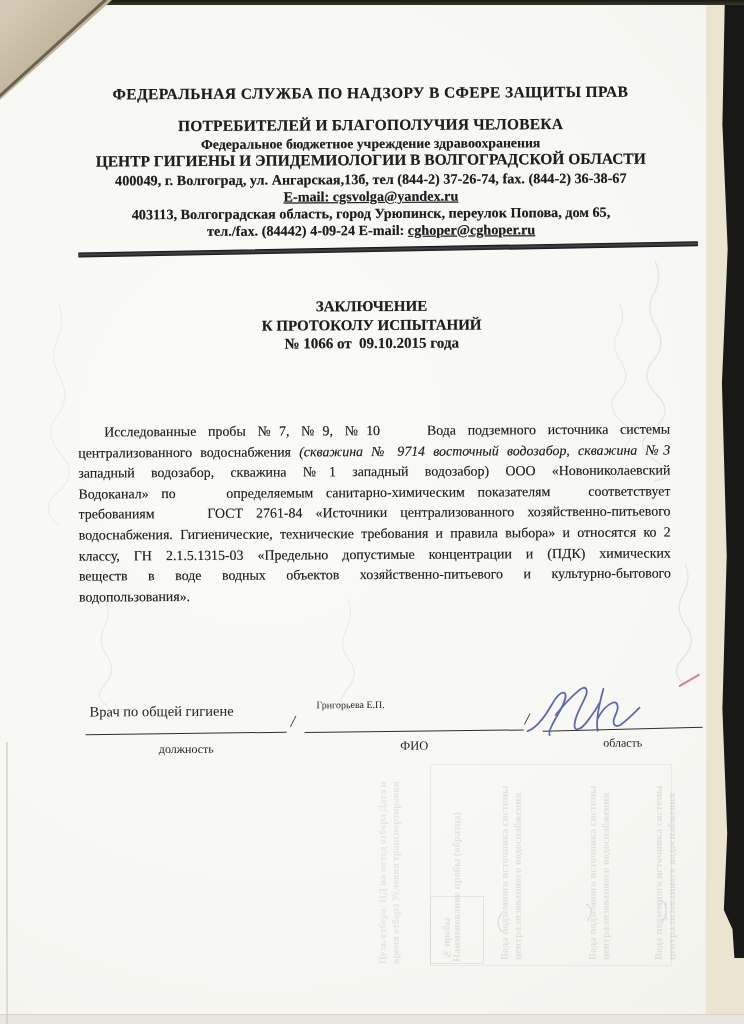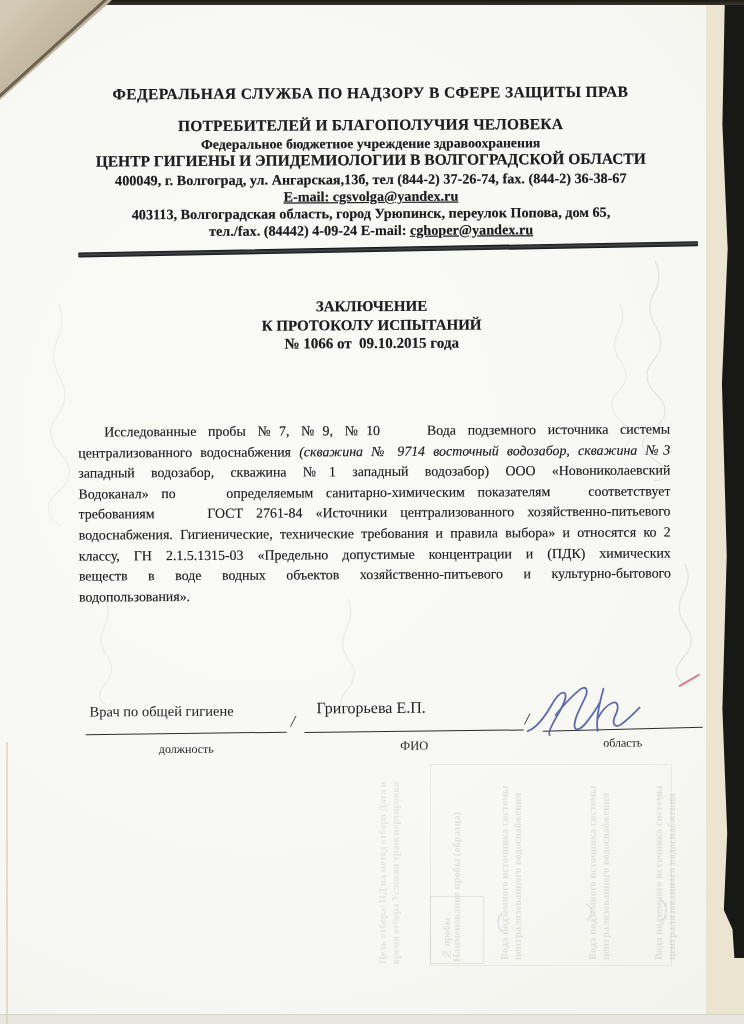--- a/index.html
+++ b/index.html
@@ -49,21 +49,21 @@
   .body{position:absolute;left:78px;top:421px;width:592px;
     text-shadow:0.15px 0.15px 0.3px rgba(30,30,32,.45);}
   .bl{font-size:13.9px;line-height:20.6px;height:20.6px;overflow:hidden;
     text-align:justify;text-align-last:justify;white-space:pre-wrap;}
   .bl.first{text-indent:26px;}
   .bl.last{text-align-last:left;}
   .it{font-style:italic;}
 
   
   .sig-pos{position:absolute;left:88px;top:702px;font-size:14.5px;font-family:Liberation Serif, serif;}
-  .sig-name{position:absolute;left:315px;top:699px;font-size:16px;}
+  .sig-name{position:absolute;left:315px;top:699px;font-size:10px;}
   .rl{position:absolute;border-bottom:1.5px solid #2e2e30;height:0;}
   .rl-a{left:84px;top:732px;width:201px;transform:rotate(-0.4deg);}
   .rl-b{left:303px;top:731px;width:219px;transform:rotate(-0.4deg);}
   .rl-c{left:541px;top:730px;width:160px;transform:rotate(-1.1deg);}
   .slash{position:absolute;font-size:16px;font-style:italic;}
   .slash1{left:289px;top:712px;}
   .slash2{left:523px;top:711px;}
   .lab{position:absolute;font-size:12px;text-align:center;}
   .lab-pos{left:84px;top:741px;width:201px;}
   .lab-fio{left:303px;top:739px;width:219px;font-size:12.5px;}
@@ -125,21 +125,21 @@
   <div class="content">
 
     <div class="hdr">
       <div class="h-l1">ФЕДЕРАЛЬНАЯ СЛУЖБА ПО НАДЗОРУ В СФЕРЕ ЗАЩИТЫ ПРАВ</div>
       <div class="h-l2">ПОТРЕБИТЕЛЕЙ И БЛАГОПОЛУЧИЯ ЧЕЛОВЕКА</div>
       <div class="h-l3">Федеральное бюджетное учреждение здравоохранения</div>
       <div class="h-l4">ЦЕНТР ГИГИЕНЫ И ЭПИДЕМИОЛОГИИ В ВОЛГОГРАДСКОЙ ОБЛАСТИ</div>
       <div class="h-l5">400049, г. Волгоград, ул. Ангарская,13б, тел (844-2) 37-26-74, fax. (844-2) 36-38-67</div>
       <div class="h-l6">E-mail: cgsvolga@yandex.ru</div>
       <div class="h-l7">403113, Волгоградская область, город Урюпинск, переулок Попова, дом 65,</div>
-      <div class="h-l8"><span>тел./fax. (84442) 4-09-24 E-mail: </span><span class="u">cghoper@yandex.ru</span></div>
+      <div class="h-l8"><span>тел./fax. (84442) 4-09-24 E-mail: </span><span class="u">cghoper@cghoper.ru</span></div>
     </div>
 
     <div class="rule"></div>
 
     <div class="title">
       <div>ЗАКЛЮЧЕНИЕ</div>
       <div>К ПРОТОКОЛУ ИСПЫТАНИЙ</div>
       <div class="t-num">№ 1066 от  09.10.2015 года</div>
     </div>
 

